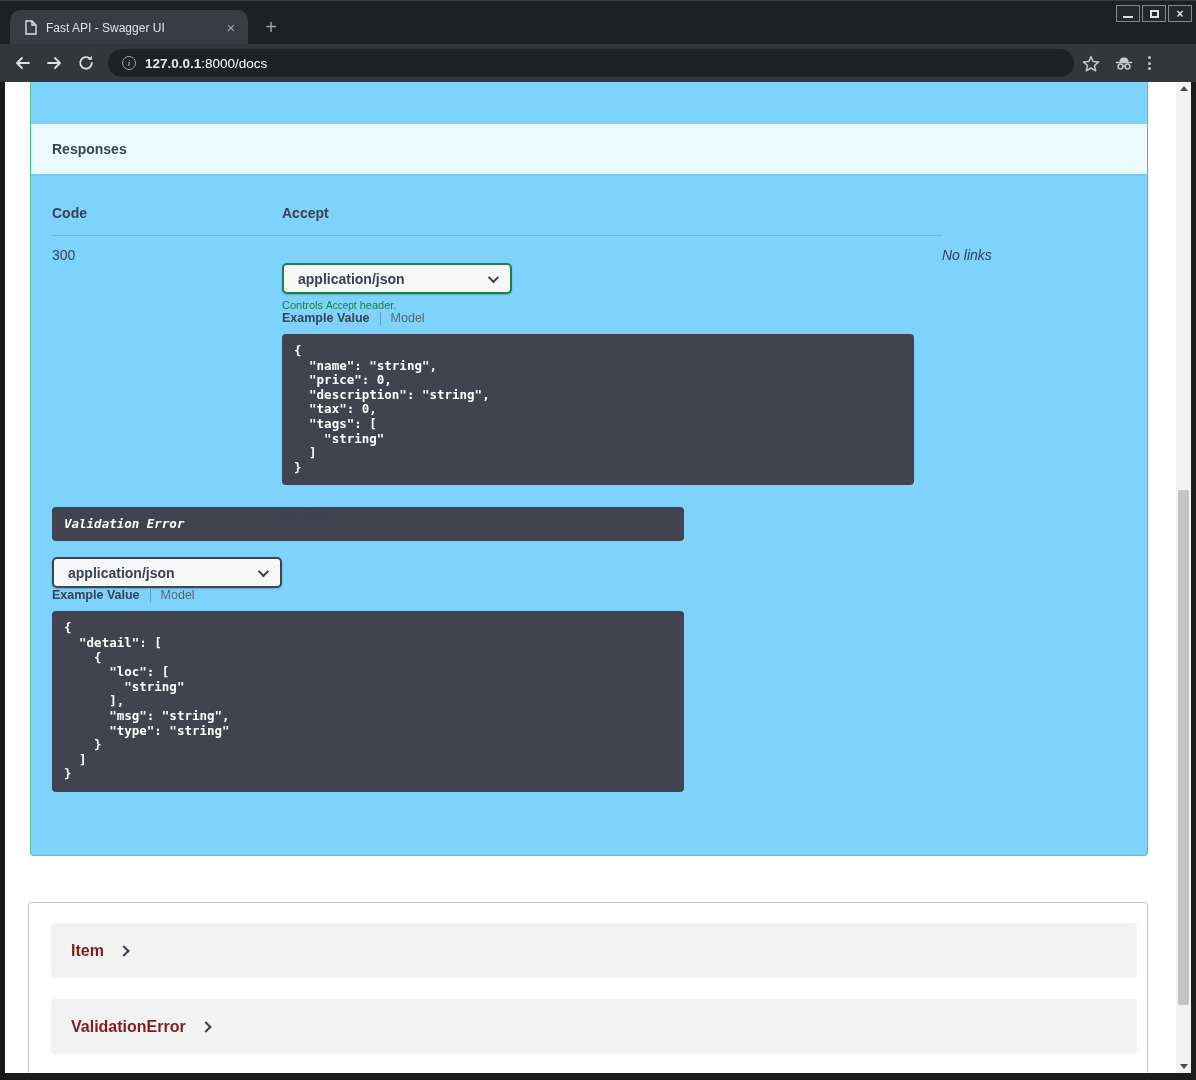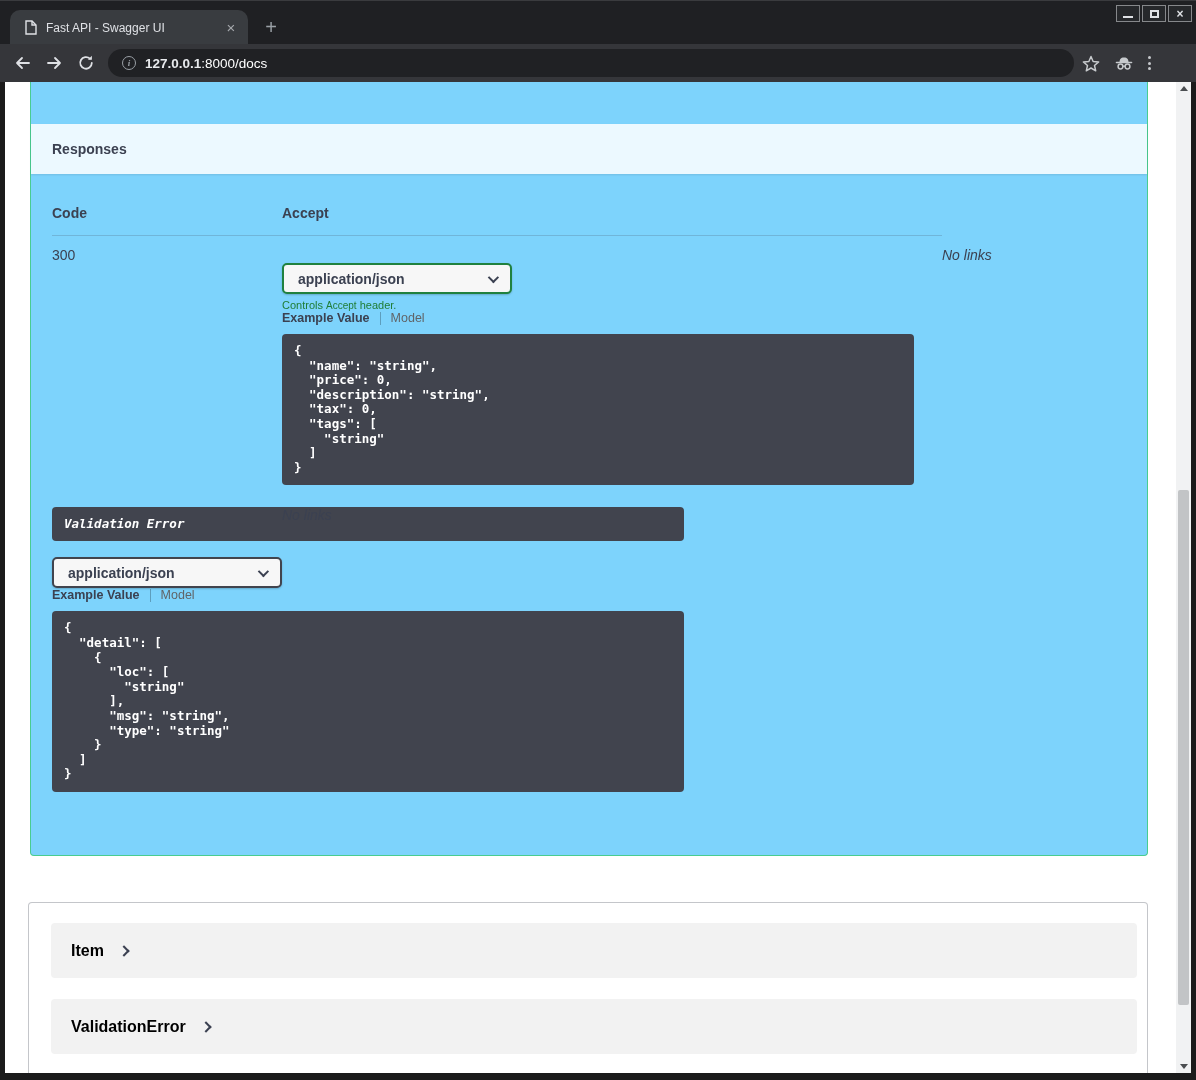--- a/index.html
+++ b/index.html
@@ -78,21 +78,21 @@
   .example-pre { margin-top:9px; width:632px; background:#41444e; border-radius:4px; padding:10px 12px;
                  color:#ffffff; font-family:"DejaVu Sans Mono", monospace; font-weight:bold; font-size:12.5px; line-height:14.6px; white-space:pre; }
 
   
   .schemas { position:absolute; left:23px; top:820px; width:1120px; height:260px; border:1px solid rgba(59,65,81,0.3); border-radius:4px; background:#ffffff; }
   .schemas-header { height:43px; display:flex; align-items:center; justify-content:space-between; padding:0 20px 0 12px; border-bottom:1px solid rgba(59,65,81,0.2); cursor:pointer; }
   .schemas-title { font-size:16px; font-weight:bold; color:#3b4151; letter-spacing:-0.3px; }
   .schemas-models { padding:20px 10px 20px 22px; }
   .model-box { height:55px; background:#f2f2f2; border-radius:4px; display:flex; align-items:center; padding:0 20px; cursor:pointer; }
   .model-box + .model-box { margin-top:21px; }
-  .model-name { font-size:16px; font-weight:bold; color:#000000; }
+  .model-name { font-size:16px; font-weight:bold; color:#7f1d1d; }
   .model-chevron { width:8px; height:8px; border-top:2px solid #3b4151; border-right:2px solid #3b4151; transform:rotate(45deg); margin-left:16px; }
 
   svg { display:block; }
 </style>
 </head>
 <body>
 
 <div id="window">
 
   <div class="titlebar">

